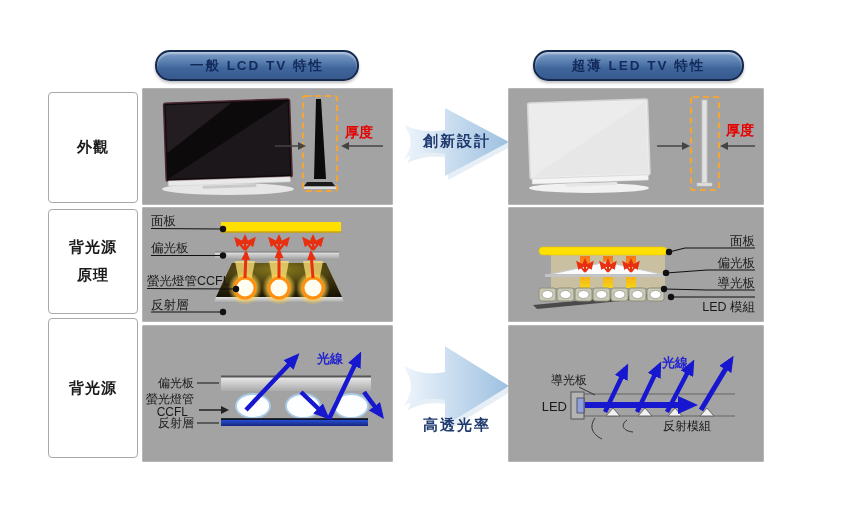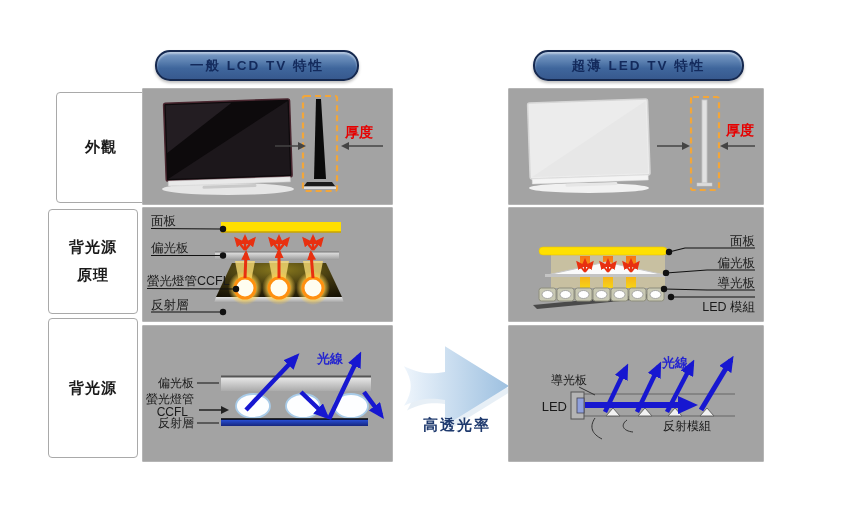--- a/index.html
+++ b/index.html
@@ -31,31 +31,46 @@
 
 <div id="stage">
 
   <div class="pill" style="left:155px;top:50px;width:200px;">
     <span>一般 LCD TV 特性</span>
   </div>
   <div class="pill" style="left:533px;top:50px;width:207px;">
     <span>超薄 LED TV 特性</span>
   </div>
 
-  <div class="rowbox" style="left:48px;top:92px;height:109px;margin-left:8px;">
+  <div class="rowbox" style="left:48px;top:92px;height:109px;">
     <span>外觀</span>
   </div>
   <div class="rowbox" style="left:48px;top:209px;height:103px;">
     <span>背光源</span>
     <span>原理</span>
   </div>
   <div class="rowbox" style="left:48px;top:318px;height:138px;">
     <span>背光源</span>
   </div>
 
+  <div class="tarrow" style="left:393px;top:94px;width:128px;height:96px;">
+    <svg viewBox="0 0 128 96" width="128" height="96" preserveAspectRatio="none">
+      <defs>
+          <linearGradient id="ag1" x1="0" y1="0" x2="1" y2="0">
+        <stop offset="0" stop-color="#eef5fc"></stop>
+            <stop offset="1" stop-color="#9dc0e0"></stop>
+          </linearGradient>
+        </defs>
+      <path d="M11,31 C28,38 38,38 52,36 L52,14 L116,48 L52,82 L52,60 C38,58 28,58 11,65 C20,52 20,44 11,31 Z" transform="translate(3,4)" fill="#cfe0ee" opacity="0.5"></path>
+      <path d="M11,31 C28,38 38,38 52,36 L52,14 L116,48 L52,82 L52,60 C38,58 28,58 11,65 C20,52 20,44 11,31 Z" fill="url(#ag1)"></path>
+    </svg>
+    <div class="txt" style="transform:translateY(-1px);">
+      <span class="l1">創新設計</span>
+    </div>
+  </div>
 
 
   <div class="tarrow" style="left:393px;top:330px;width:128px;height:112px;">
     <svg viewBox="0 0 128 96" width="128" height="112" preserveAspectRatio="none">
       <defs>
           <linearGradient id="ag3" x1="0" y1="0" x2="1" y2="0">
         <stop offset="0" stop-color="#eef5fc"></stop>
             <stop offset="1" stop-color="#9dc0e0"></stop>
           </linearGradient>
         </defs>

